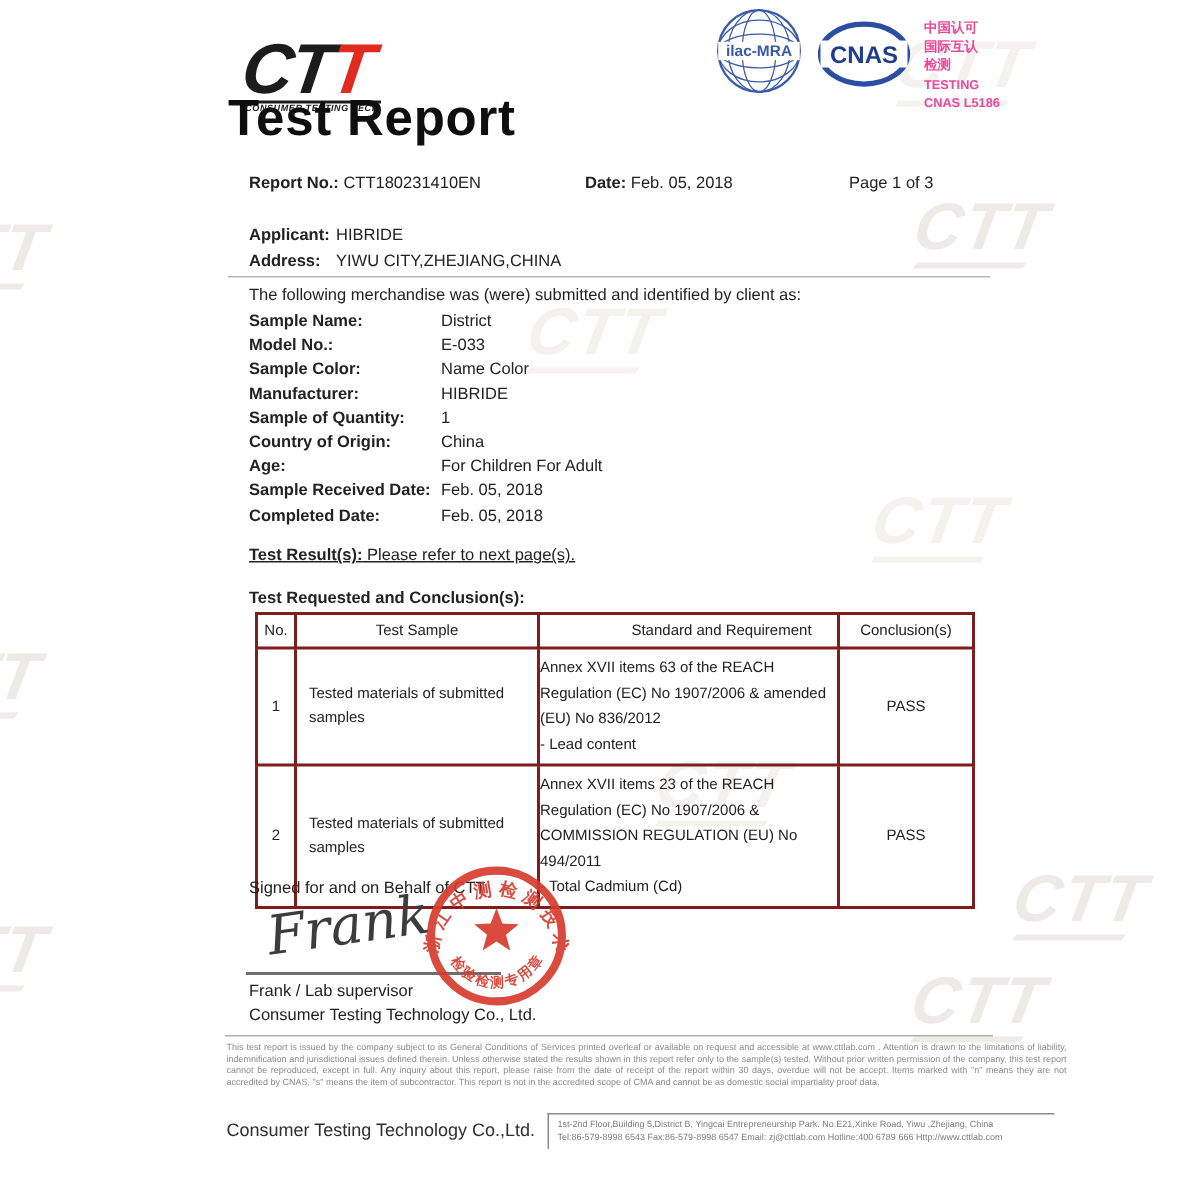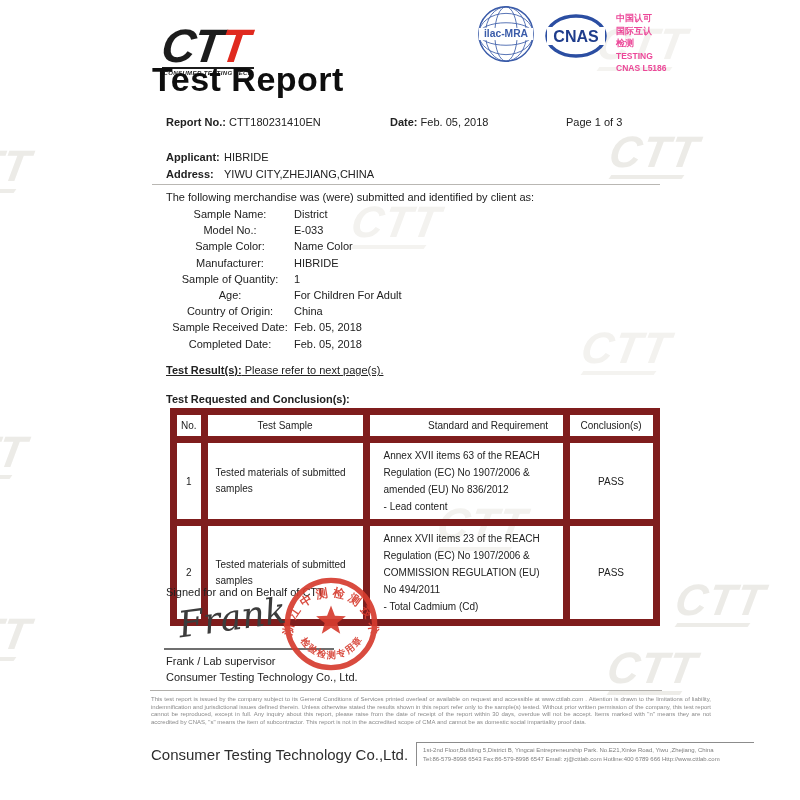--- a/index.html
+++ b/index.html
@@ -37,53 +37,53 @@
   .applicant-block { position:absolute; left:166px; top:149px; font-size:11px; line-height:17px; z-index:2; }
   .applicant-block .row { display:flex; }
   .applicant-block .lbl { font-weight:bold; width:58px; }
 
   .rule-1 { position:absolute; left:152px; top:184px; width:508px; height:1px; background:#b9b7b3; z-index:1; }
 
   .intro { position:absolute; left:166px; top:191px; font-size:11px; z-index:2; }
 
   .fields { position:absolute; left:166px; top:206px; font-size:11px; z-index:2; }
   .fields .row { display:flex; height:16.2px; align-items:center; }
-  .fields .lbl { font-weight:normal; width:128px;text-align:center; }
+  .fields .lbl { font-weight:bold; width:128px; }
 
   .result-line { position:absolute; left:166px; top:364px; font-size:11px; text-decoration:underline; z-index:2; }
   .result-line b { font-weight:bold;margin-top:28px; }
 
   .concl-heading { position:absolute; left:166px; top:393px; font-size:11px; font-weight:bold; z-index:2; }
 
   
   table.concl { position:absolute; left:170px; top:408px; border-collapse:collapse; z-index:2;
     font-size:10px; color:#222; background:transparent; }
-  table.concl td, table.concl th { border:7px solid #7f1d1d; font-weight:normal; vertical-align:middle; }
+  table.concl td, table.concl th { border:2px solid #7f1d1d; font-weight:normal; vertical-align:middle; }
   table.concl th { height:20px; text-align:center; padding:2px 4px; }
   .col-no { width:26px; text-align:center; }
   .col-sample { width:162px; padding:4px 8px; line-height:16px; }
-  .col-std { width:200px; padding:4px 14px; line-height:17px; }
+  .col-std { width:200px; padding:4px 0; line-height:17px; }
   .col-conc { width:90px; text-align:center; }
   .std-line { display:block; }
 
   
   .signed-for { position:absolute; left:166px; top:586px; font-size:11px; z-index:2; }
   .signature { position:absolute; left:178px; top:597px; font-family:"DejaVu Serif", serif;
     font-style:italic; font-size:36px; color:#3c3c3c; transform:rotate(-8deg); z-index:2; }
   .sig-line { position:absolute; left:164px; top:648px; width:170px; height:2px; background:#6f6f6f; z-index:2; }
   .signer { position:absolute; left:166px; top:655px; font-size:11px; z-index:2; }
   .sign-company { position:absolute; left:166px; top:671px; font-size:11px; z-index:2; }
   .stamp { position:absolute; left:282px; top:575px; width:98px; height:98px; opacity:0.92; z-index:3; }
 
   
   .rule-2 { position:absolute; left:150px; top:690px; width:512px; height:1px; background:#b0aeaa; z-index:1; }
   .disclaimer { position:absolute; left:151px; top:696px; width:560px; font-size:6px; line-height:7.6px;
     color:#8a8a8a; text-align:justify; z-index:2; }
   .footer-box { position:absolute; left:151px; top:742px; display:flex; align-items:flex-start; z-index:2; }
-  .footer-company { font-size:15px; color:#2e2e2e; padding-top:4px; }
+  .footer-company { font-size:12px; color:#2e2e2e; padding-top:4px; }
   .footer-contact { margin-left:8px; border-left:1px solid #8c8c8c; border-top:1px solid #8c8c8c;
     padding:3px 0 2px 6px; width:338px; font-size:6px; line-height:9px; color:#7d7d7d; }
 </style>
 </head>
 <body>
 
 <div class="page">
 
   <div class="wm light" style="left:598px; top:24px;">
       <div class="wm-letters">CTT</div>
@@ -193,26 +193,26 @@
       </div>
     <div class="row">
         <span class="lbl">Manufacturer:</span>
         <span>HIBRIDE</span>
       </div>
     <div class="row">
         <span class="lbl">Sample of Quantity:</span>
         <span>1</span>
       </div>
     <div class="row">
+        <span class="lbl">Country of Origin:</span>
+        <span>China</span>
+      </div>
+    <div class="row">
         <span class="lbl">Age:</span>
         <span>For Children For Adult</span>
-      </div>
-    <div class="row">
-        <span class="lbl">Country of Origin:</span>
-        <span>China</span>
       </div>
     <div class="row">
         <span class="lbl">Sample Received Date:</span>
         <span>Feb. 05, 2018</span>
       </div>
     <div class="row">
         <span class="lbl">Completed Date:</span>
         <span>Feb. 05, 2018</span>
       </div>
   </div>

